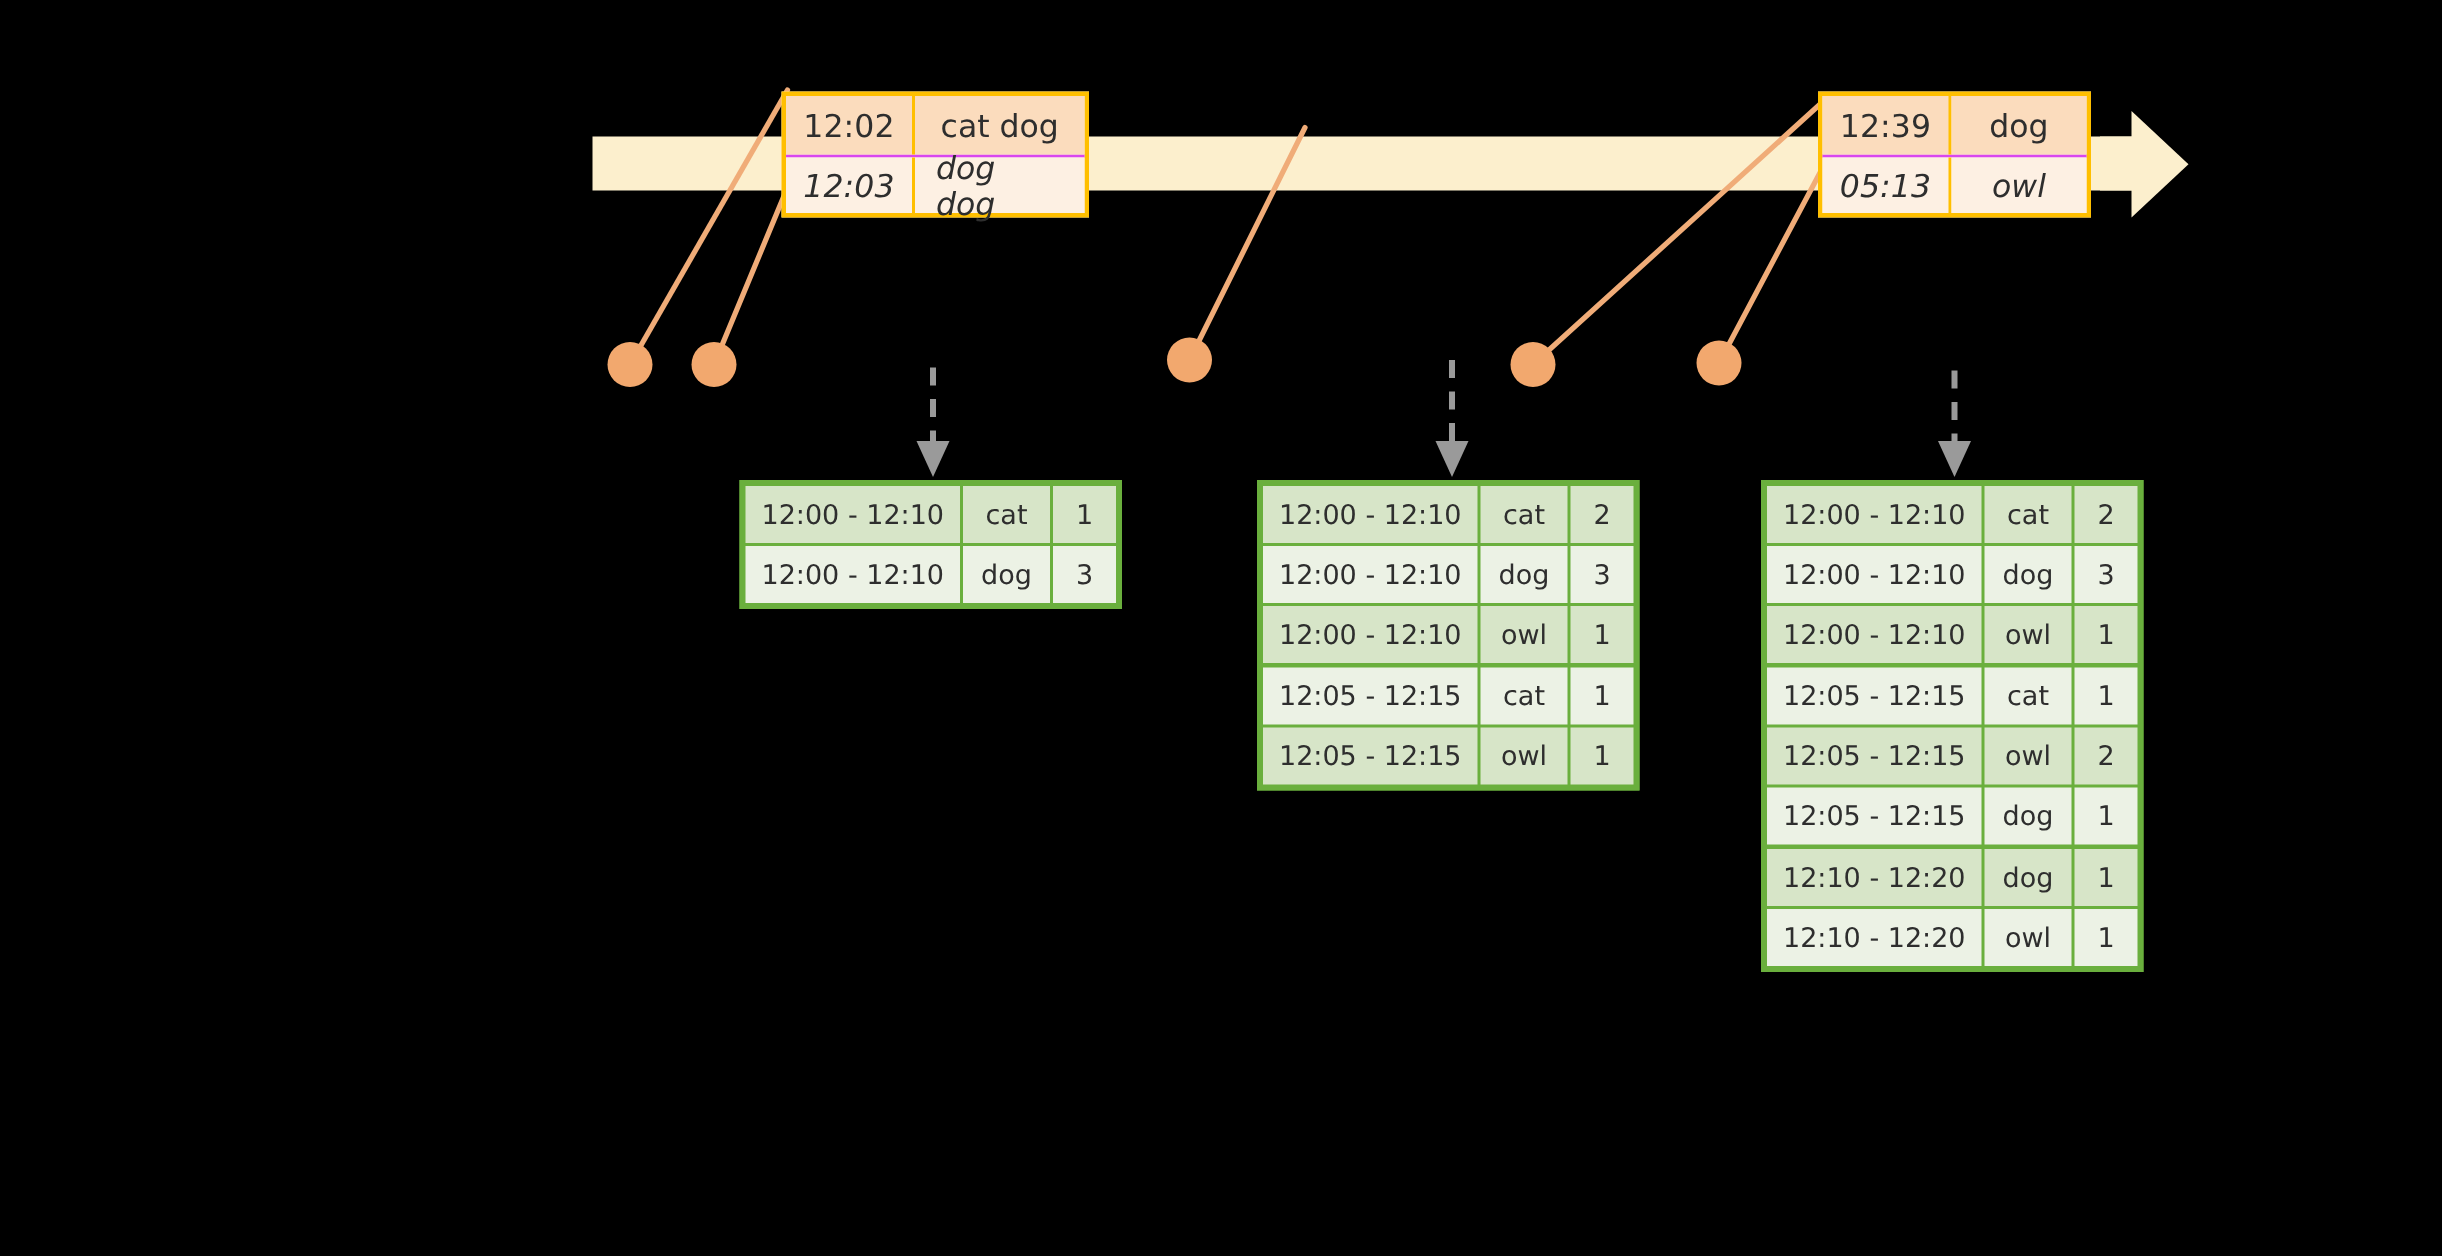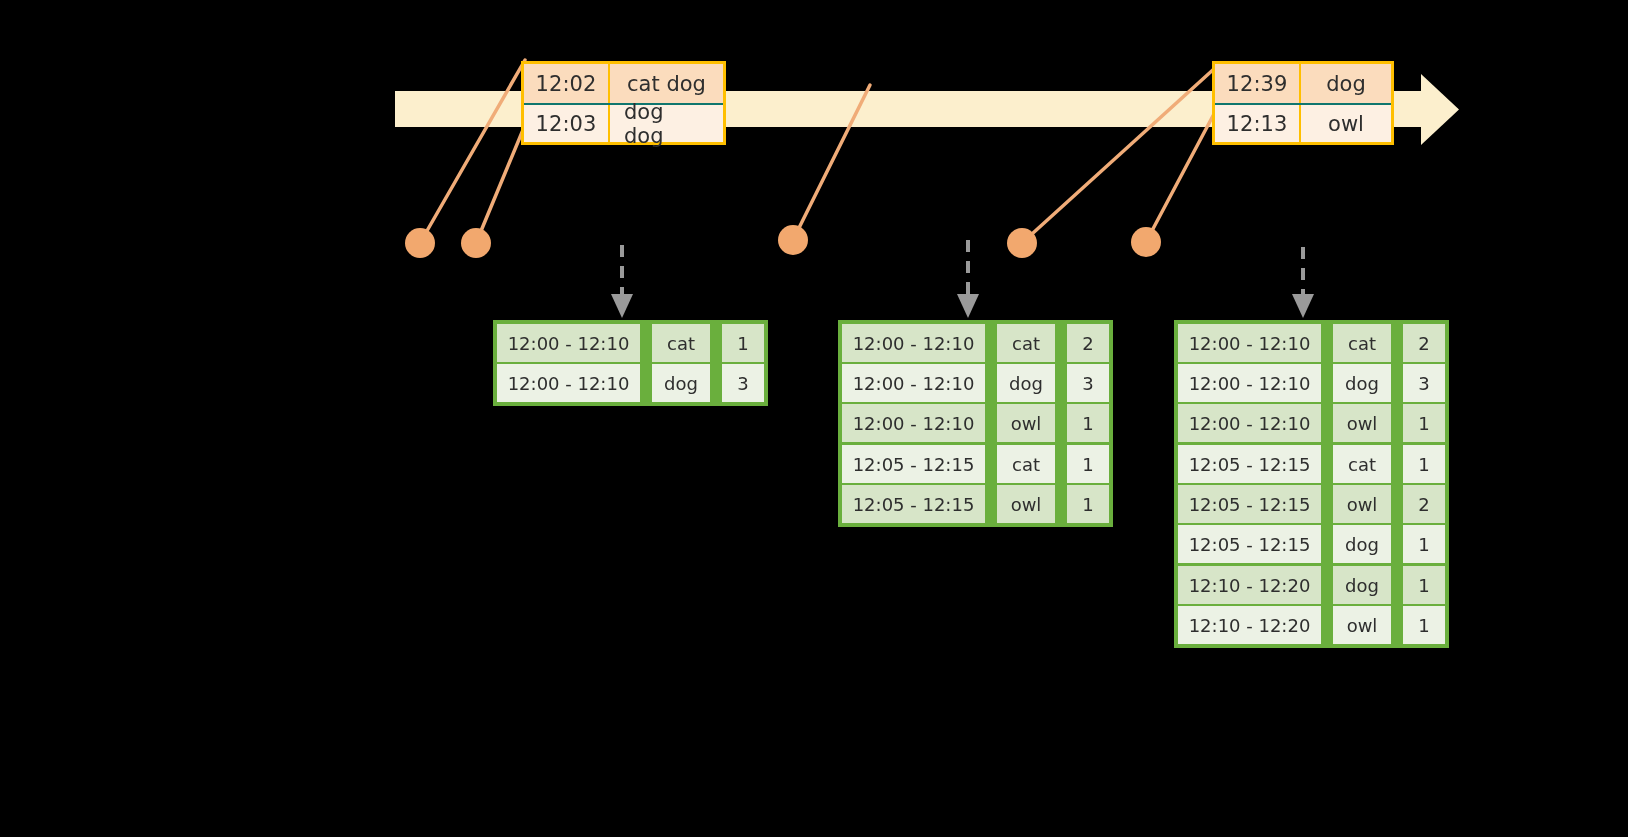--- a/index.html
+++ b/index.html
@@ -34,21 +34,22 @@
     border: 3px solid #FFBF00;
     box-sizing: border-box;
     background: #FFF3E0;
   }
   .evt-row {
     display: flex;
     box-sizing: border-box;
     height: 39px;
   }
   .evt-row + .evt-row {
-    border-top: 2px solid #0f766e;
+    border-top: 2px solid #d946ef;
+    font-style: italic;
   }
   .evt-row.shade .evt-time,
   .evt-row.shade .evt-words { background: #FBDCBD; }
   .evt-row.plain .evt-time,
   .evt-row.plain .evt-words { background: #FDF0E3; }
   .evt-time {
     width: 86px;
     display: flex;
     align-items: center;
     justify-content: center;
@@ -84,21 +85,21 @@
   .res-row + .res-row { margin-top: 2px; }
   .res-row.grpend { margin-bottom: 3px; }
   .res-cell {
     display: flex;
     align-items: center;
     justify-content: center;
     font-size: 18px;
     color: #2e2e2e;
     box-sizing: border-box;
   }
-  .res-row .res-cell + .res-cell { margin-left: 12px; }
+  .res-row .res-cell + .res-cell { margin-left: 2px; }
   .res-row.shade .res-cell { background: #D7E5C8; }
   .res-row.plain .res-cell { background: #ECF2E5; }
   .c-window { width: 143px; }
   .c-key    { width: 58px; }
   .c-val    { width: 42px; }
 </style>
 </head>
 <body>
 
 <div id="stage">
@@ -156,21 +157,21 @@
     </div>
   </div>
 
 
   <div class="evt-group" style="left:1212px; top:61px; width:182px;">
     <div class="evt-row shade">
       <div class="evt-time">12:39</div>
       <div class="evt-words">dog</div>
     </div>
     <div class="evt-row plain">
-      <div class="evt-time">12:13</div>
+      <div class="evt-time">05:13</div>
       <div class="evt-words">owl</div>
     </div>
   </div>
 
   <div class="result-table" style="left:493px; top:320px;">
       <div class="res-row shade">
         <div class="res-cell c-window">12:00 - 12:10</div>
         <div class="res-cell c-key">cat</div>
         <div class="res-cell c-val">1</div>
       </div>

